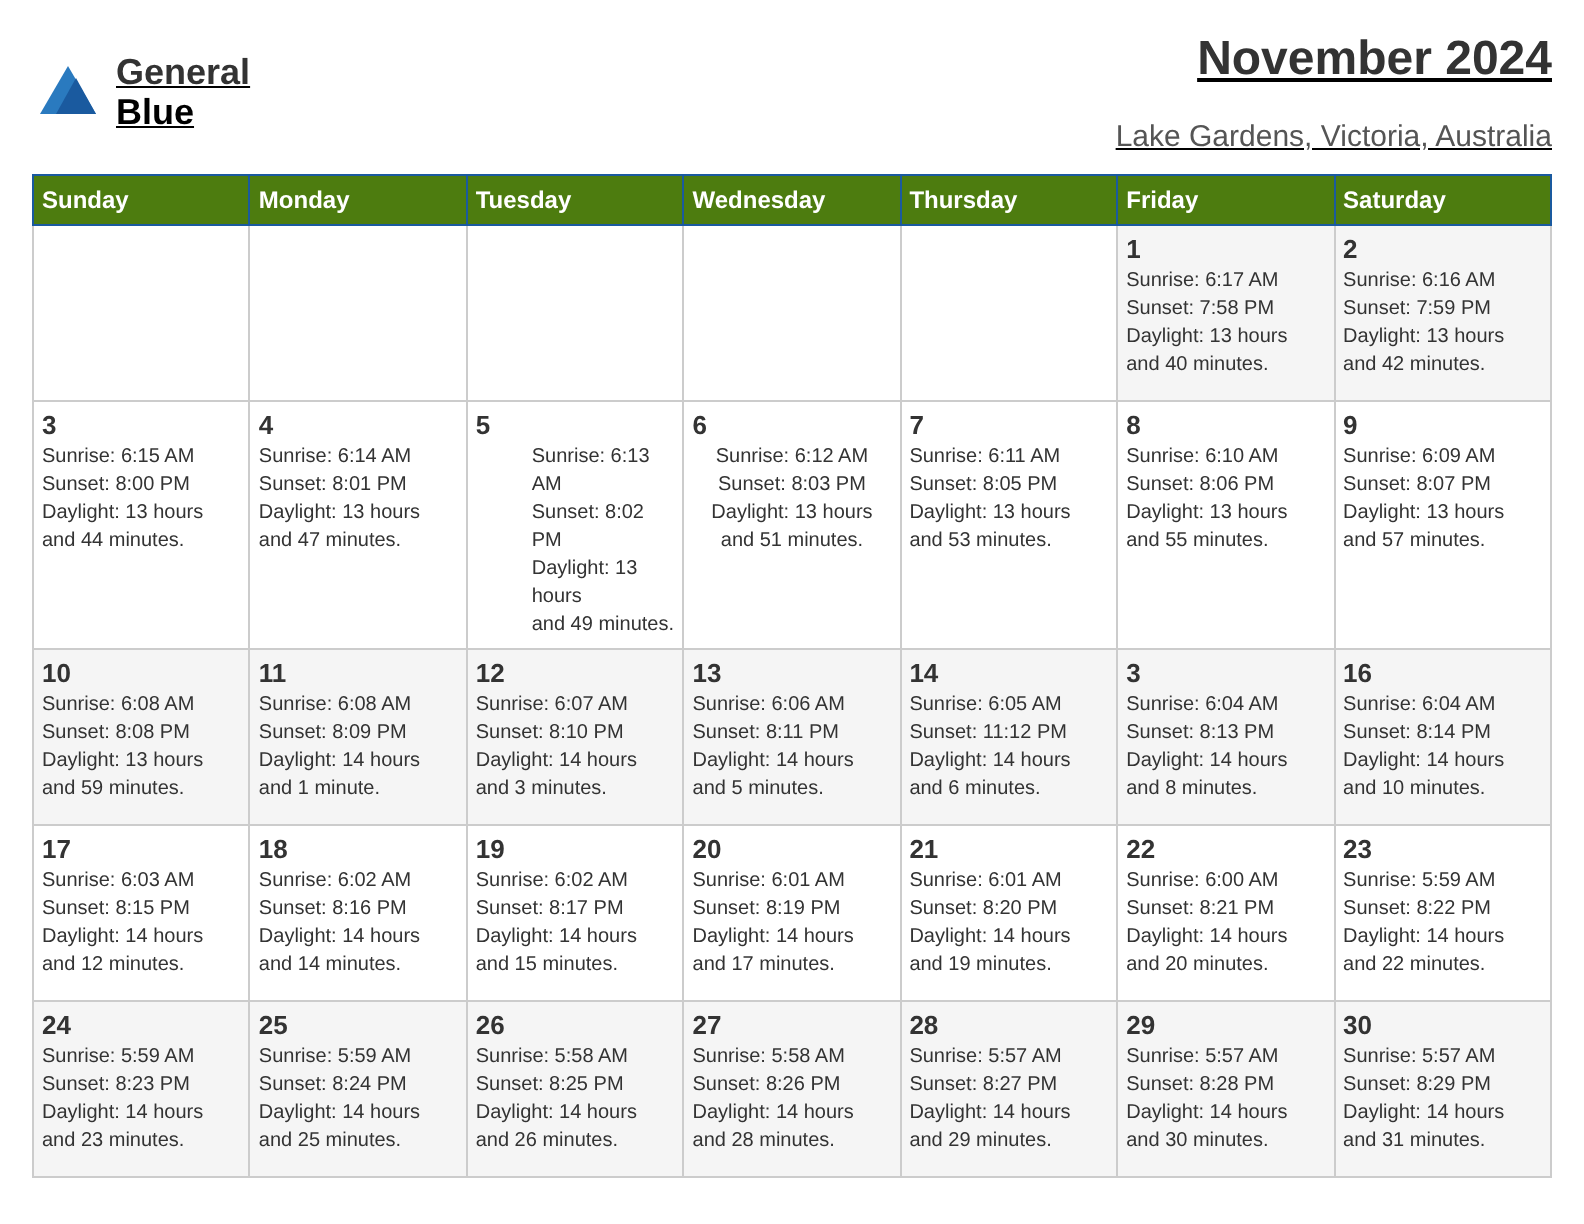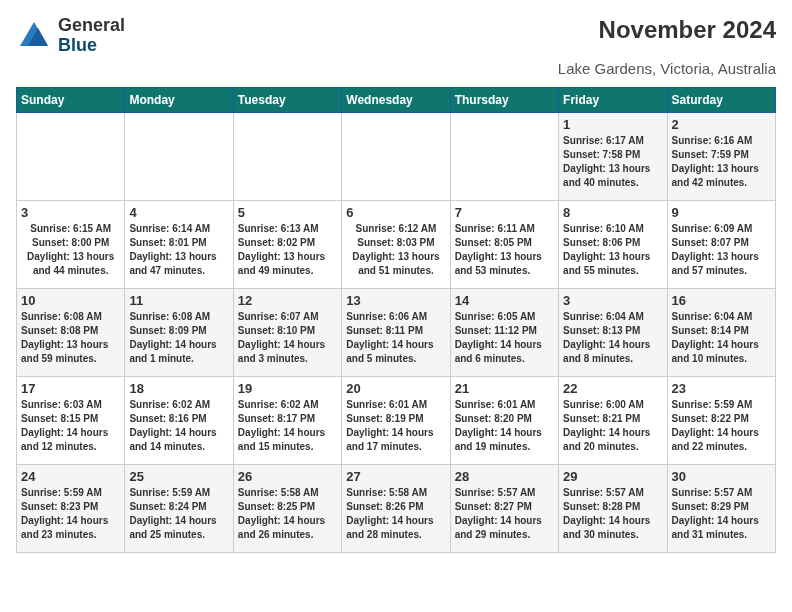--- a/index.html
+++ b/index.html
@@ -5,36 +5,37 @@
     * { box-sizing: border-box; margin: 0; padding: 0; }
     body {
       font-family: Arial, sans-serif;
       background: #fff;
       width: 792px;
       min-height: 612px;
       padding: 16px;
     }
     .header {
       display: flex;
-      align-items: flex-start;
+      align-items: center;
       justify-content: space-between;
       margin-bottom: 10px;
+      text-decoration: underline;
     }
     .logo {
       display: flex;
       align-items: center;
       gap: 6px;
     }
     .logo-text {
       font-size: 18px;
       font-weight: bold;
       line-height: 1.1;
     }
     .logo-text .general { color: #333; }
-    .logo-text .blue { color: #0c4a6e; }
+    .logo-text .blue { color: #000000; }
     .logo-icon {
       width: 36px;
       height: 36px;
     }
     .title-block {
       text-align: right;
     }
     .month-title {
       font-size: 24px;
       font-weight: bold;
@@ -44,21 +45,21 @@
       font-size: 15px;
       color: #555;
       margin-top: 16px;
     }
     table {
       width: 100%;
       border-collapse: collapse;
       table-layout: fixed;
     }
     thead th {
-      background-color: #0f766e;
+      background-color: #4d7c0f;
       color: #fff;
       font-size: 12px;
       font-weight: bold;
       padding: 5px 4px;
       text-align: left;
       border: 1px solid #1a5a9f;
     }
     tbody td {
       border: 1px solid #ccc;
       vertical-align: top;
@@ -74,21 +75,20 @@
     .day-num {
       font-size: 13px;
       font-weight: bold;
       display: block;
       margin-bottom: 2px;
     }
     .day-info {
       font-size: 10px;
       line-height: 1.4;
       color: #333;
-      font-weight: bold;
     }
     .empty-cell {
       background: #fff !important;
     }
   </style>
 </head>
 <body>
 
 <div class="header">
   <div class="logo">
@@ -137,35 +137,35 @@
           <span class="day-num">2</span>
           <div class="day-info" style="white-space: pre-line;">Sunrise: 6:16 AM
 Sunset: 7:59 PM
 Daylight: 13 hours
 and 42 minutes.</div>
         </td>
       </tr>
       <tr>
         <td>
           <span class="day-num">3</span>
-          <div class="day-info" style="white-space: pre-line; text-align: center;">Sunrise: 6:15 AM
+          <div class="day-info" style="white-space: pre-line;">Sunrise: 6:15 AM
 Sunset: 8:00 PM
 Daylight: 13 hours
 and 44 minutes.</div>
         </td>
         <td>
           <span class="day-num">4</span>
           <div class="day-info" style="white-space: pre-line;">Sunrise: 6:14 AM
 Sunset: 8:01 PM
 Daylight: 13 hours
 and 47 minutes.</div>
         </td>
         <td>
           <span class="day-num">5</span>
-          <div class="day-info" style="white-space: pre-line;">Sunrise: 6:13 AM
+          <div class="day-info" style="white-space: pre-line; margin-left: 28px;">Sunrise: 6:13 AM
 Sunset: 8:02 PM
 Daylight: 13 hours
 and 49 minutes.</div>
         </td>
         <td>
           <span class="day-num">6</span>
           <div class="day-info" style="white-space: pre-line; text-align: center;">Sunrise: 6:12 AM
 Sunset: 8:03 PM
 Daylight: 13 hours
 and 51 minutes.</div>

